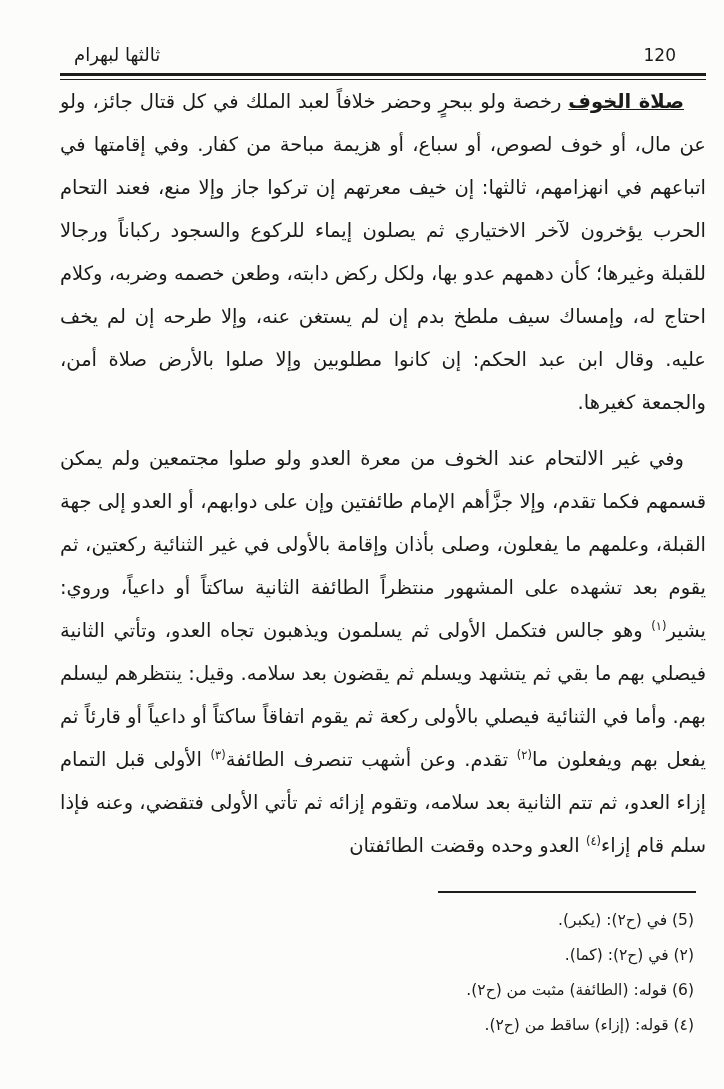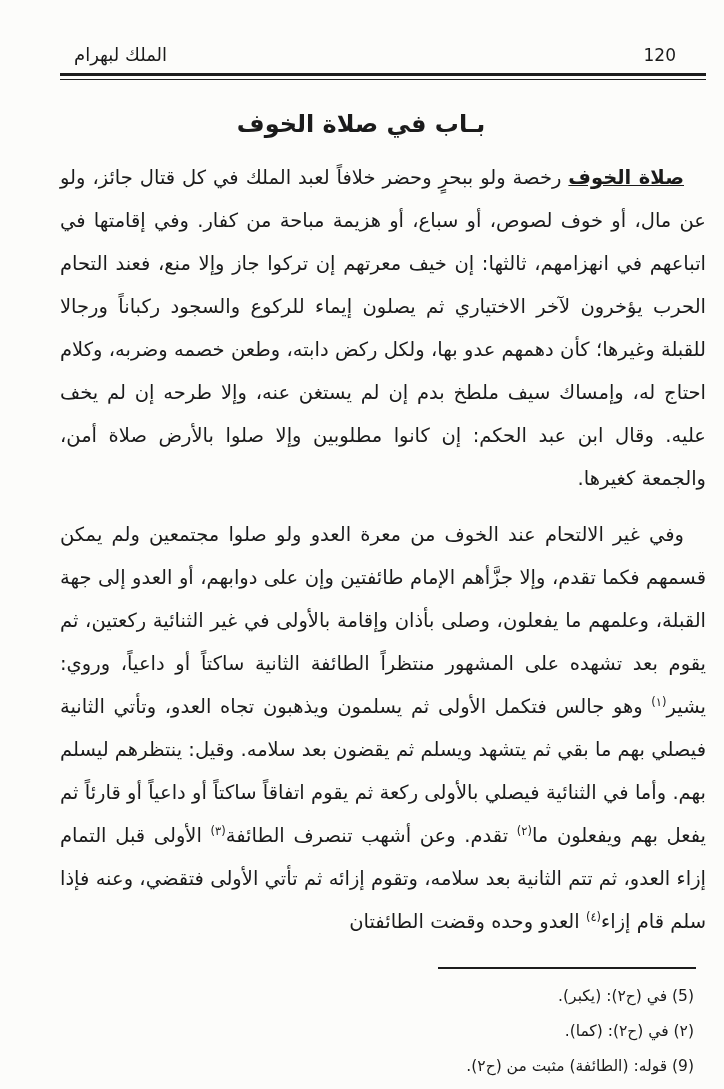--- a/index.html
+++ b/index.html
@@ -82,35 +82,34 @@
   .footnotes .footnote-item {
     margin: 0;
   }
 </style>
 </head>
 <body>
 
 <div class="page">
 
   <div class="running-head">
-    <span class="book-title">الملك لبهرام</span>
+    <span class="book-title">ثالثها لبهرام</span>
     <span class="page-number">120</span>
   </div>
 
   <div class="header-rule"></div>
 
-  <h1 class="chapter-title">بـاب في صلاة الخوف</h1>
 
   <div class="body-text">
       <p class="para"><span class="bold">صلاة الخوف</span><span> رخصة ولو ببحرٍ وحضر خلافاً لعبد الملك في كل قتال جائز، ولو عن مال، أو خوف لصوص، أو سباع، أو هزيمة مباحة من كفار. وفي إقامتها في اتباعهم في انهزامهم، ثالثها: إن خيف معرتهم إن تركوا جاز وإلا منع، فعند التحام الحرب يؤخرون لآخر الاختياري ثم يصلون إيماء للركوع والسجود ركباناً ورجالا للقبلة وغيرها؛ كأن دهمهم عدو بها، ولكل ركض دابته، وطعن خصمه وضربه، وكلام احتاج له، وإمساك سيف ملطخ بدم إن لم يستغن عنه، وإلا طرحه إن لم يخف عليه. وقال ابن عبد الحكم: إن كانوا مطلوبين وإلا صلوا بالأرض صلاة أمن، والجمعة كغيرها.</span></p>
       <p class="para"><span>وفي غير الالتحام عند الخوف من معرة العدو ولو صلوا مجتمعين ولم يمكن قسمهم فكما تقدم، وإلا جزَّأهم الإمام طائفتين وإن على دوابهم، أو العدو إلى جهة القبلة، وعلمهم ما يفعلون، وصلى بأذان وإقامة بالأولى في غير الثنائية ركعتين، ثم يقوم بعد تشهده على المشهور منتظراً الطائفة الثانية ساكتاً أو داعياً، وروي: يشير</span><sup>(١)</sup><span> وهو جالس فتكمل الأولى ثم يسلمون ويذهبون تجاه العدو، وتأتي الثانية فيصلي بهم ما بقي ثم يتشهد ويسلم ثم يقضون بعد سلامه. وقيل: ينتظرهم ليسلم بهم. وأما في الثنائية فيصلي بالأولى ركعة ثم يقوم اتفاقاً ساكتاً أو داعياً أو قارئاً ثم يفعل بهم ويفعلون ما</span><sup>(٢)</sup><span> تقدم. وعن أشهب تنصرف الطائفة</span><sup>(٣)</sup><span> الأولى قبل التمام إزاء العدو، ثم تتم الثانية بعد سلامه، وتقوم إزائه ثم تأتي الأولى فتقضي، وعنه فإذا سلم قام إزاء</span><sup>(٤)</sup><span> العدو وحده وقضت الطائفتان</span></p>
     </div>
 
   <div class="footnote-separator"></div>
 
   <div class="footnotes">
       <p class="footnote-item">(5) في (ح٢): (يكبر).</p>
       <p class="footnote-item">(٢) في (ح٢): (كما).</p>
-      <p class="footnote-item">(9) قوله: (الطائفة) مثبت من (ح٢).</p>
+      <p class="footnote-item">(6) قوله: (الطائفة) مثبت من (ح٢).</p>
       <p class="footnote-item">(٤) قوله: (إزاء) ساقط من (ح٢).</p>
     </div>
 
 </div>
 
 </body></html>

